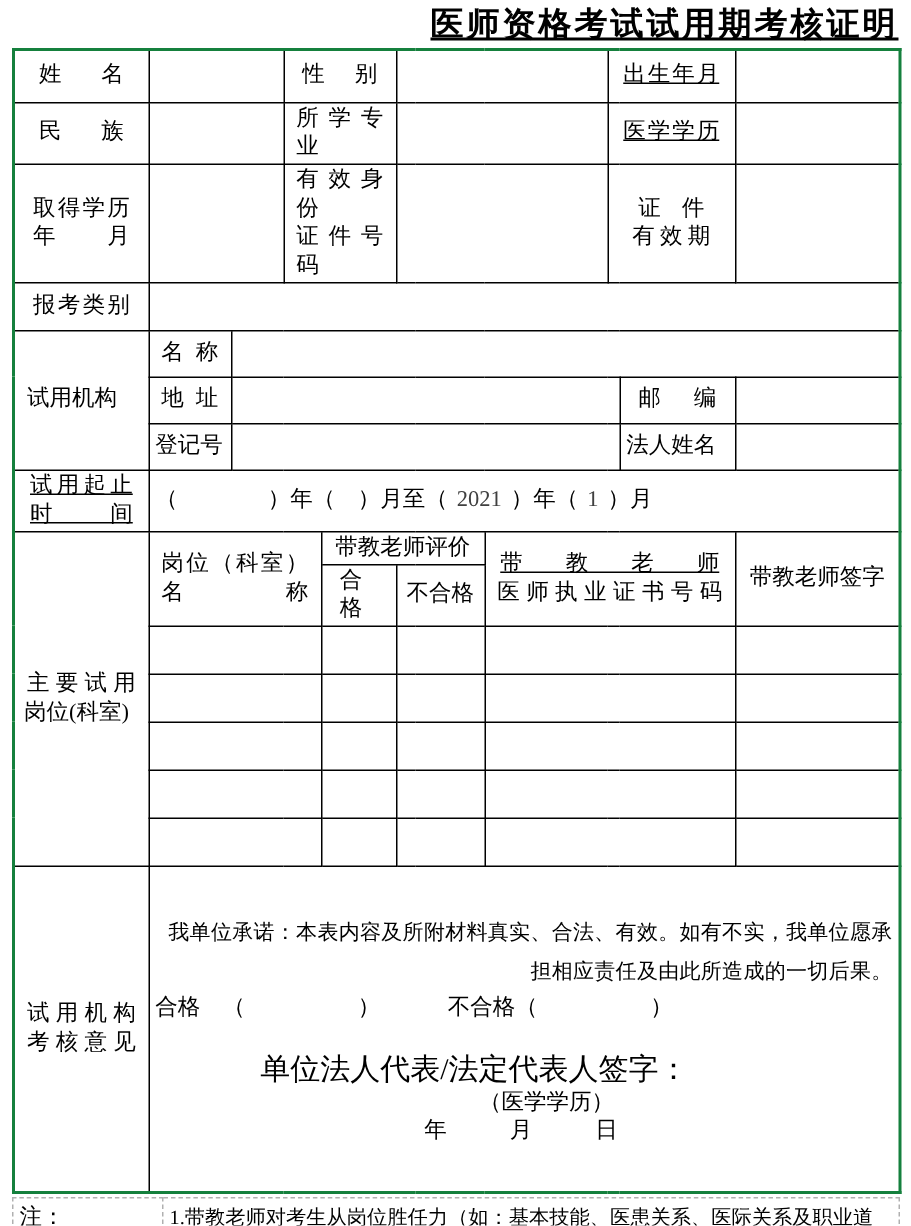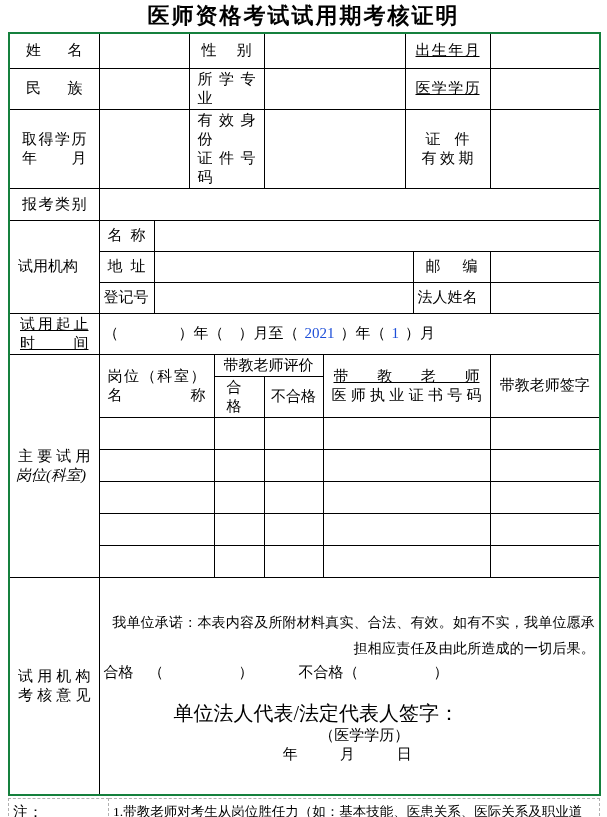--- a/index.html
+++ b/index.html
@@ -4,40 +4,40 @@
 <style>
   html,body{margin:0;padding:0;background:#ffffff;}
   body{
     width:607px;height:817px;
     font-family:"Liberation Serif","DejaVu Serif",serif;
     color:#000;
     -webkit-font-smoothing:antialiased;
   }
   .page{width:591px;margin:0 auto;padding-top:2px;}
   .title{
-    font-size:22px;font-weight:bold;text-align:center;
-    letter-spacing:2px;margin:1px 0 3px 0;line-height:26px;
+    font-size:22px;font-weight:bold;text-align:right;
+    letter-spacing:2px;margin:1px 0 3px 0;line-height:26px;text-decoration:underline;
   }
   table.form{
     width:591px;border-collapse:collapse;table-layout:fixed;
     border:2px solid #15803d;font-size:15px;
   }
   table.form td{
     border:1px solid #000;padding:1px 4px;vertical-align:middle;
     overflow:hidden;line-height:19px;
   }
   .sp{display:block;text-align:justify;text-align-last:justify;}
   .pad12{padding-left:12px;padding-right:12px;}
   .pad8{padding-left:8px;padding-right:8px;}
   .pad6{padding-left:6px;padding-right:6px;text-decoration:underline;}
   .pad4{padding-left:4px;padding-right:4px;}
   .ctr{text-align:center;}
   .left{text-align:left;}
   .period-cell{padding-left:10px;}
-  .red{color:#1d4ed8;padding:0 6px;}
+  .red{color:#404040;padding:0 6px;}
   .opinion-cell{vertical-align:top;padding:4px 8px 0 10px;}
   .promise{font-size:14px;letter-spacing:0.2px;line-height:26px;margin:2px 0 0 0;text-align:right;}
   .passline{margin-top:1px;text-align:left;font-size:15px;}
   .signline{margin-top:22px;padding-left:70px;font-size:20px;}
   .sealline{margin-top:3px;text-align:center;padding-left:30px;font-size:15px;}
   .dateline{text-align:center;font-size:15px;letter-spacing:4px;}
   table.note{
     width:591px;border-collapse:collapse;table-layout:fixed;
     margin-top:2px;font-size:13.5px;
   }
@@ -157,21 +157,21 @@
         <span class="sp pad6">时间</span>
       </td>
       <td colspan="10" class="period-cell">
         <span>（　　　　）年（　）月至（</span><span class="red">2021</span><span>）年（</span><span class="red">1</span><span>）月</span>
       </td>
     </tr>
 
     <tr style="height:22px">
       <td rowspan="7">
         <span class="sp pad4">主要试用</span>
-        <span class="left" style="padding-left:2px;display:block;font-style:italic;">岗位(科室)</span>
+        <span class="left" style="padding-left:2px;display:block;">岗位(科室)</span>
       </td>
       <td colspan="3" rowspan="2">
         <span class="sp pad4">岗位（科室）</span>
         <span class="sp pad4">名称</span>
       </td>
       <td colspan="3" class="ctr"><span>带教老师评价</span></td>
       <td colspan="3" rowspan="2">
         <span class="sp pad6">带教老师</span>
         <span class="sp pad4">医师执业证书号码</span>
       </td>

